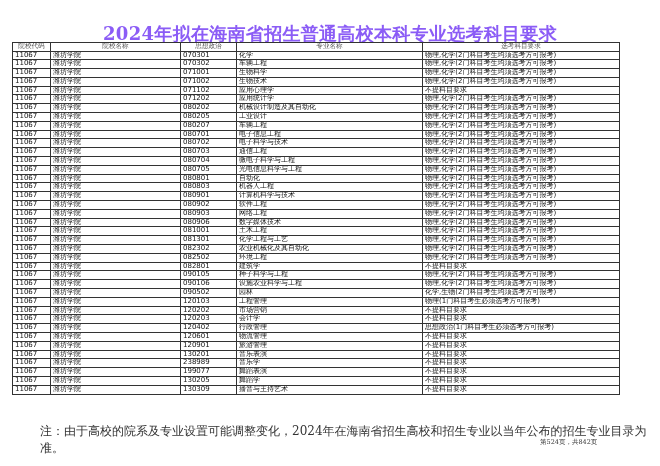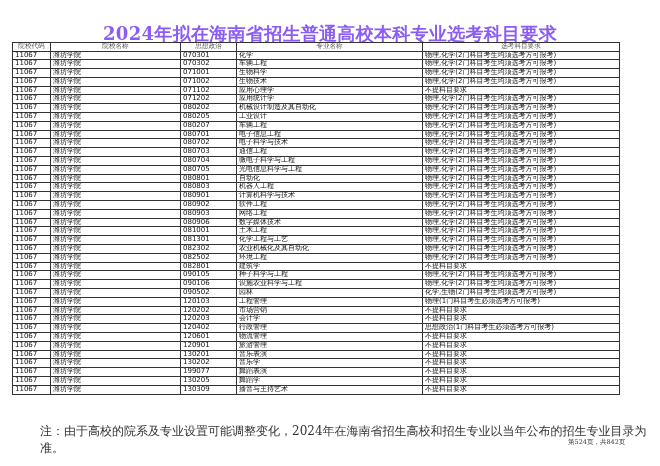--- a/index.html
+++ b/index.html
@@ -5,21 +5,21 @@
   html, body { margin: 0; padding: 0; background: #ffffff; }
   body { width: 660px; height: 466px; position: relative; overflow: hidden; font-family: "DejaVu Sans", sans-serif; color: #111; }
   .title { position: absolute; left: 0; top: 22px; width: 660px; text-align: center; font-family: "DejaVu Serif", serif; font-size: 18px; font-weight: bold; letter-spacing: 0.3px; color: #8b5cf6; }
   table.grid { position: absolute; left: 12px; top: 42px; width: 607px; border-collapse: collapse; table-layout: fixed; border: 1.2px solid #222; }
   table.grid th, table.grid td { border: 1px solid #333; padding: 0 2px; height: 7.8px; line-height: 7.8px; font-size: 7px; white-space: nowrap; overflow: hidden; }
   table.grid th { font-family: "DejaVu Serif", serif; font-weight: normal; color: #555; text-align: center; height: 7.5px; line-height: 7.5px; font-size: 6.6px; }
   table.grid td.c-code { text-align: left; }
   table.grid td { color: #111; }
   col.c1 { width: 38px; } col.c2 { width: 130px; } col.c3 { width: 56px; } col.c4 { width: 186px; } col.c5 { width: 197px; }
   .footer-note { position: absolute; left: 40px; top: 423px; font-family: "DejaVu Serif", serif; font-size: 12px; color: #333; }
-  .footer-page { position: absolute; left: 568px; top: 438px; font-family: "DejaVu Serif", serif; font-size: 6.5px; color: #333; }
+  .footer-page { position: absolute; left: 540px; top: 438px; font-family: "DejaVu Serif", serif; font-size: 6.5px; color: #333; }
 </style>
 </head>
 <body>
 
 <div class="title">2024年拟在海南省招生普通高校本科专业选考科目要求</div>
 
 <table class="grid">
   <colgroup>
       <col class="c1">
       <col class="c2">
@@ -278,21 +278,21 @@
       <tr>
         <td class="c-code">11067</td>
         <td>潍坊学院</td>
         <td>130201</td>
         <td>音乐表演</td>
         <td>不提科目要求</td>
       </tr>
       <tr>
         <td class="c-code">11067</td>
         <td>潍坊学院</td>
-        <td>130202</td>
+        <td>238989</td>
         <td>音乐学</td>
         <td>不提科目要求</td>
       </tr>
       <tr>
         <td class="c-code">11067</td>
         <td>潍坊学院</td>
         <td>199077</td>
         <td>舞蹈表演</td>
         <td>不提科目要求</td>
       </tr>

